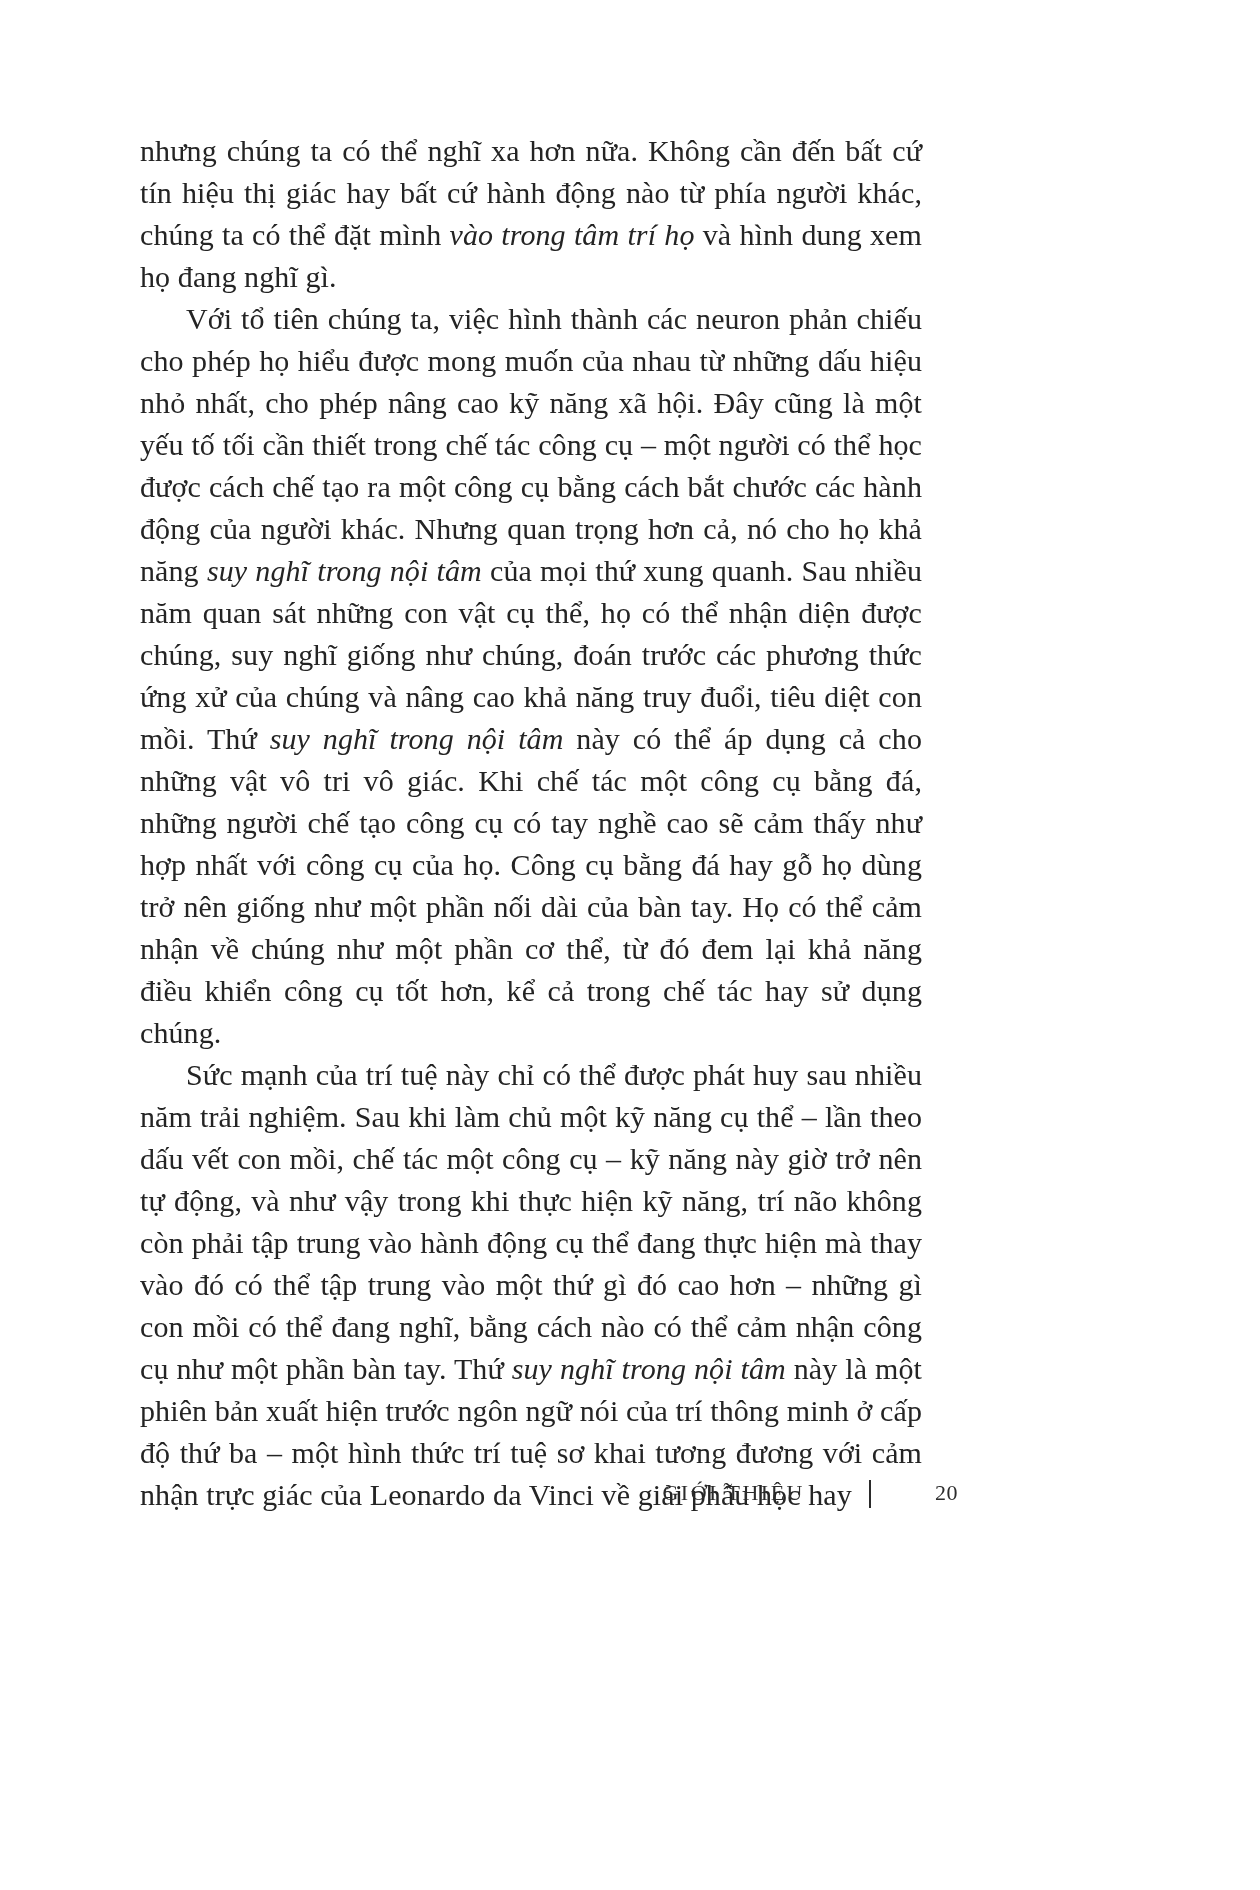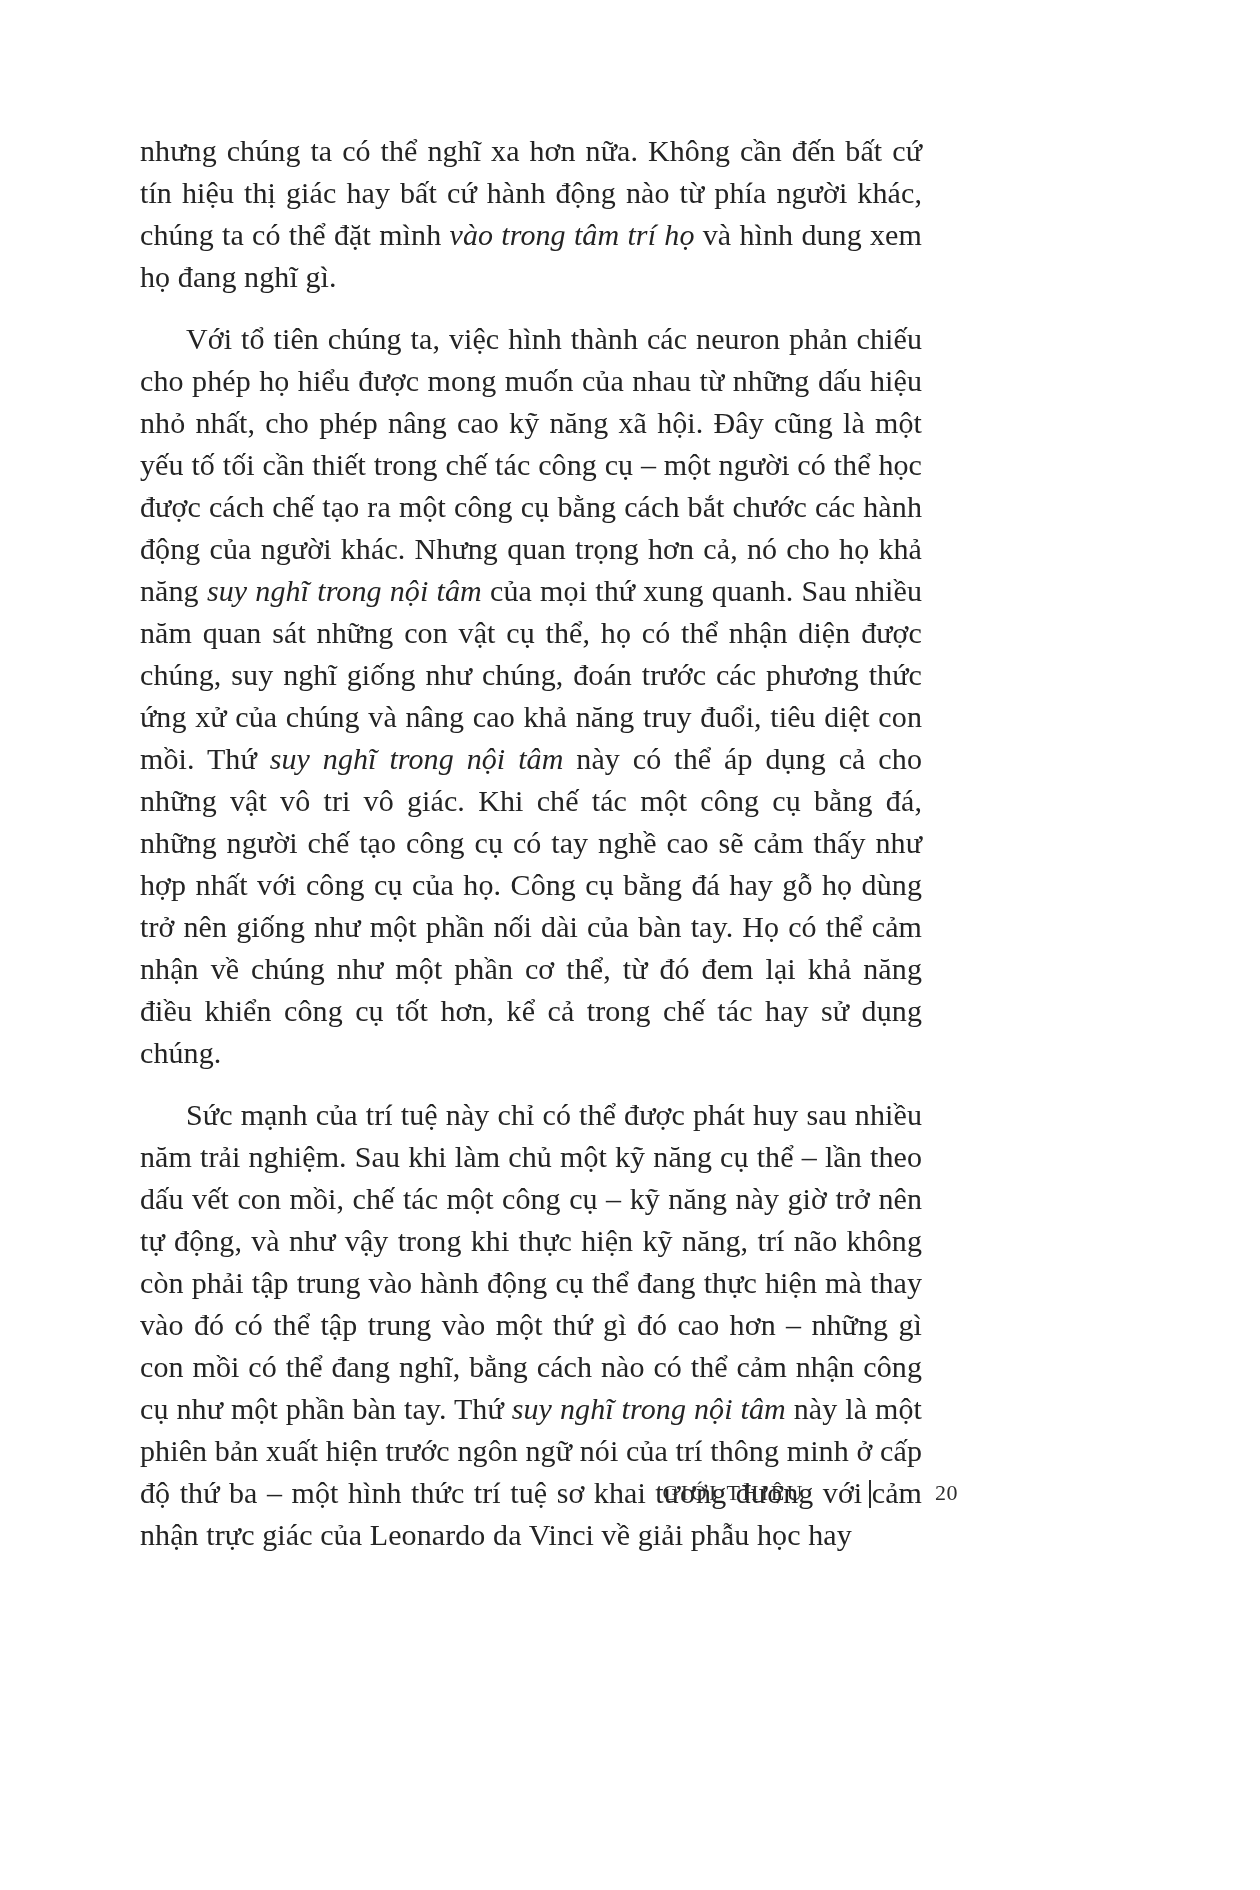--- a/index.html
+++ b/index.html
@@ -27,21 +27,20 @@
     line-height: 42px;
     text-align: justify;
     letter-spacing: 0.1px;
   }
   .para {
     margin: 0;
     padding: 0;
   }
   .para.indent {
     text-indent: 46px;
-    margin-top: 20px;
   }
   .run.em {
     font-style: italic;
   }
   .page-footer {
     position: absolute;
     top: 1480px;
     right: 302px;
     display: flex;
     font-size: 22px;

